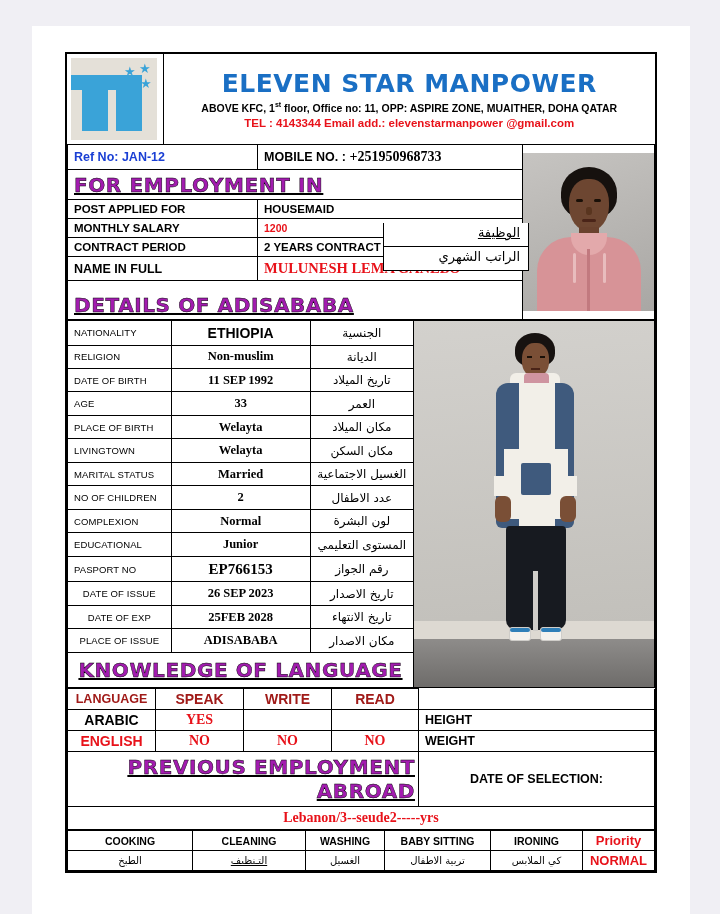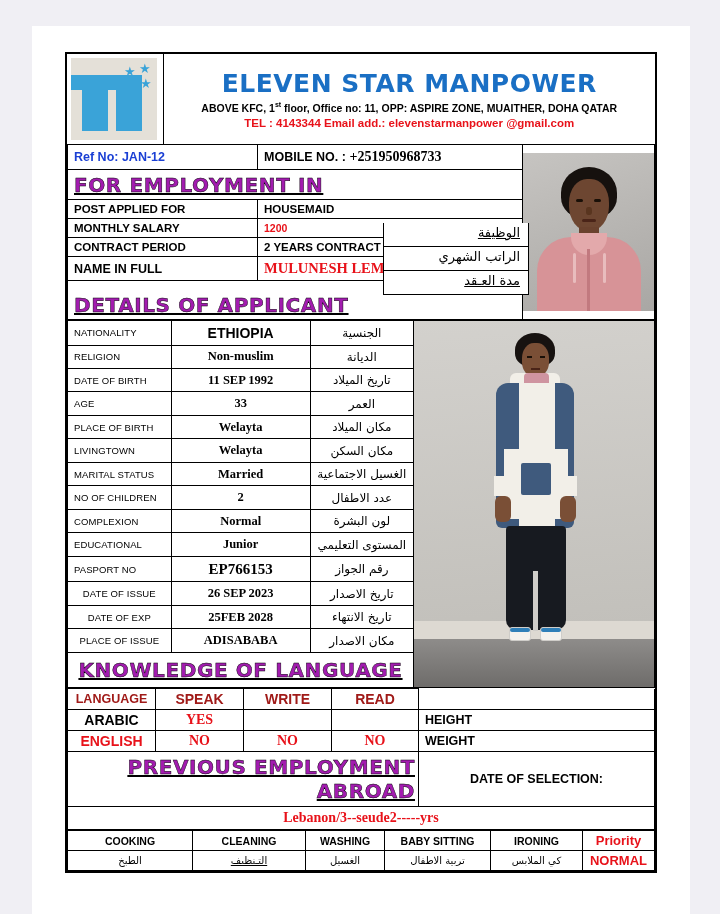--- a/index.html
+++ b/index.html
@@ -240,36 +240,33 @@
     <tr>
       <td class="lbl">CONTRACT PERIOD</td>
       <td class="val">2 YEARS CONTRACT</td>
     </tr>
     <tr>
       <td class="lbl" style="font-size:12.5px">NAME IN FULL</td>
       <td class="val red serif-b" style="font-size:14.5px">MULUNESH LEMA GANEBO</td>
     </tr>
     <tr>
       <td colspan="2" style="height:38px;padding:12px 6px 2px">
-        <span class="stencil">DETAILS  OF  APPLICANT</span>
+        <span class="stencil">DETAILS  OF  ADISABABA</span>
       </td>
     </tr>
   </tbody>
       </table>
 
   <div style="position:absolute;left:316px;top:169px;width:146px;pointer-events:none">
     <div style="height:24px;border-bottom:1px solid #000;border-left:1px solid #000;border-right:1px solid #000;
                 text-align:right;direction:rtl;padding:2px 8px;font-size:13px;font-family:'DejaVu Sans',sans-serif;
                 background:#fff;text-decoration:underline">الوظيفة</div>
     <div style="height:24px;border-bottom:1px solid #000;border-left:1px solid #000;border-right:1px solid #000;
                 text-align:right;direction:rtl;padding:2px 8px;font-size:13px;font-family:'DejaVu Sans',sans-serif;
                 background:#fff">الراتب الشهري</div>
-    <div style="height:24px;border-bottom:1px solid #000;border-left:1px solid #000;border-right:1px solid #000;
-                text-align:right;direction:rtl;padding:2px 8px;font-size:13px;font-family:'DejaVu Sans',sans-serif;
-                background:#fff;text-decoration:underline">مدة العـقد</div>
   </div>
 
   <table>
     <tbody>
           <tr>
       <td class="d-lbl">NATIONALITY</td>
       <td class="d-val" style="font-size:14px;font-family:'Liberation Sans',sans-serif">ETHIOPIA</td>
       <td class="d-ar">الجنسية</td>
       <td class="body-photo-cell" rowspan="15">
         <div class="ph fb">

